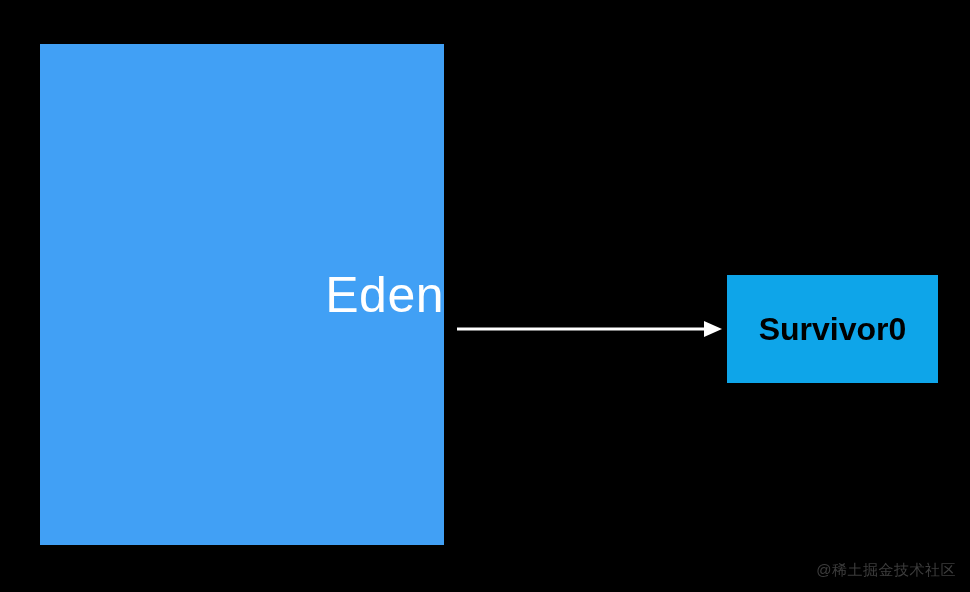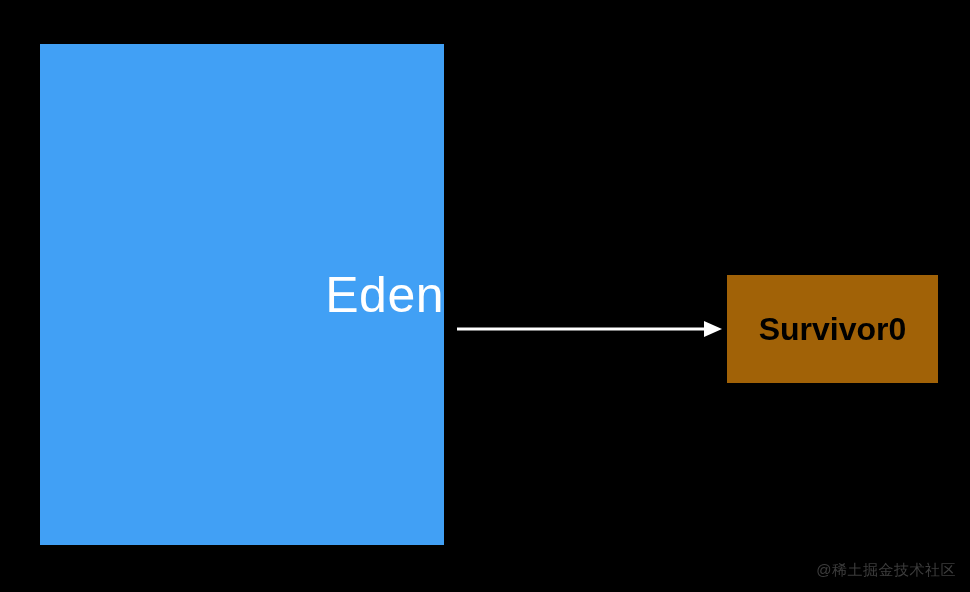--- a/index.html
+++ b/index.html
@@ -38,21 +38,21 @@
     font-size: 50px;
     font-weight: 400;
     letter-spacing: 0.5px;
     white-space: nowrap;
   }
   #survivor-node {
     left: 727px;
     top: 275px;
     width: 211px;
     height: 108px;
-    background: #a16207;
+    background: #0ea5e9;
   }
   #survivor-label {
     color: #000000;
     font-size: 32px;
     font-weight: 700;
     letter-spacing: 0px;
     white-space: nowrap;
   }
   #edge-svg {
     position: absolute;

